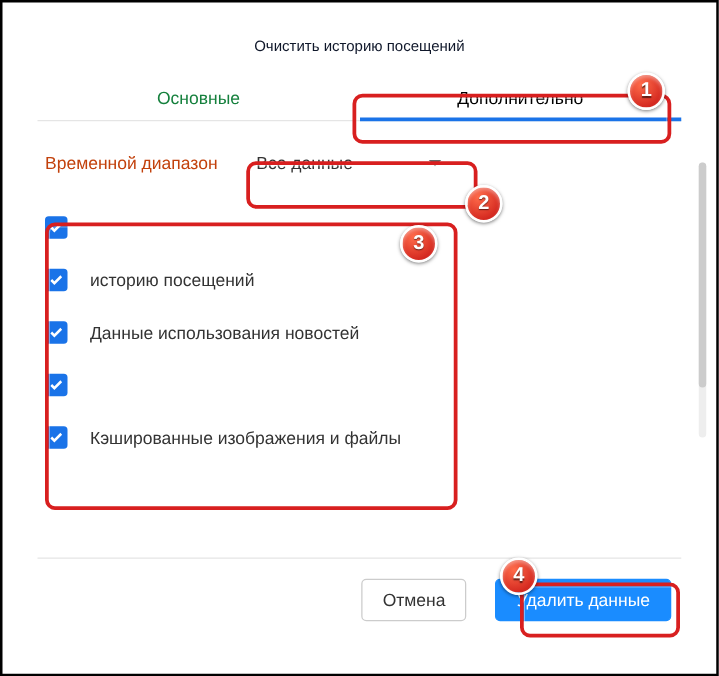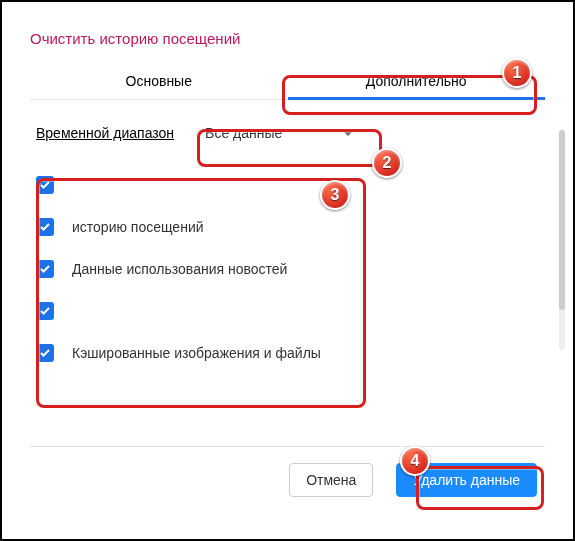--- a/index.html
+++ b/index.html
@@ -16,36 +16,37 @@
       height: 541px;
       padding: 28px;
       position: relative;
     }
     .dialog {
       background: #fff;
       position: relative;
       height: 100%;
     }
     .title {
-      font-size: 15px;
-      color: #be185d;
+      font-size: 12px;
+      color: #0f172a;
       margin-bottom: 16px;
       font-weight: 400;
+      text-align: center;
     }
     .tabs {
       display: flex;
       border-bottom: 1px solid #e5e5e5;
       position: relative;
     }
     .tab {
       flex: 1;
       text-align: center;
       padding: 10px 0;
       font-size: 14px;
-      color: #000000;
+      color: #15803d;
       cursor: pointer;
       position: relative;
     }
     .tab.active {
       color: #000000;
       font-weight: 400;
     }
     .tab.active::after {
       content: "";
       position: absolute;
@@ -62,22 +63,21 @@
     }
     .range-row {
       display: flex;
       align-items: center;
       gap: 20px;
       margin-bottom: 20px;
       padding-left: 6px;
     }
     .range-label {
       font-size: 14px;
-      color: #000000;
-      text-decoration: underline;
+      color: #c2410c;
     }
     .dropdown {
       display: flex;
       align-items: center;
       justify-content: space-between;
       border: 1px solid transparent;
       padding: 6px 10px;
       width: 170px;
       font-size: 14px;
       color: #333;

